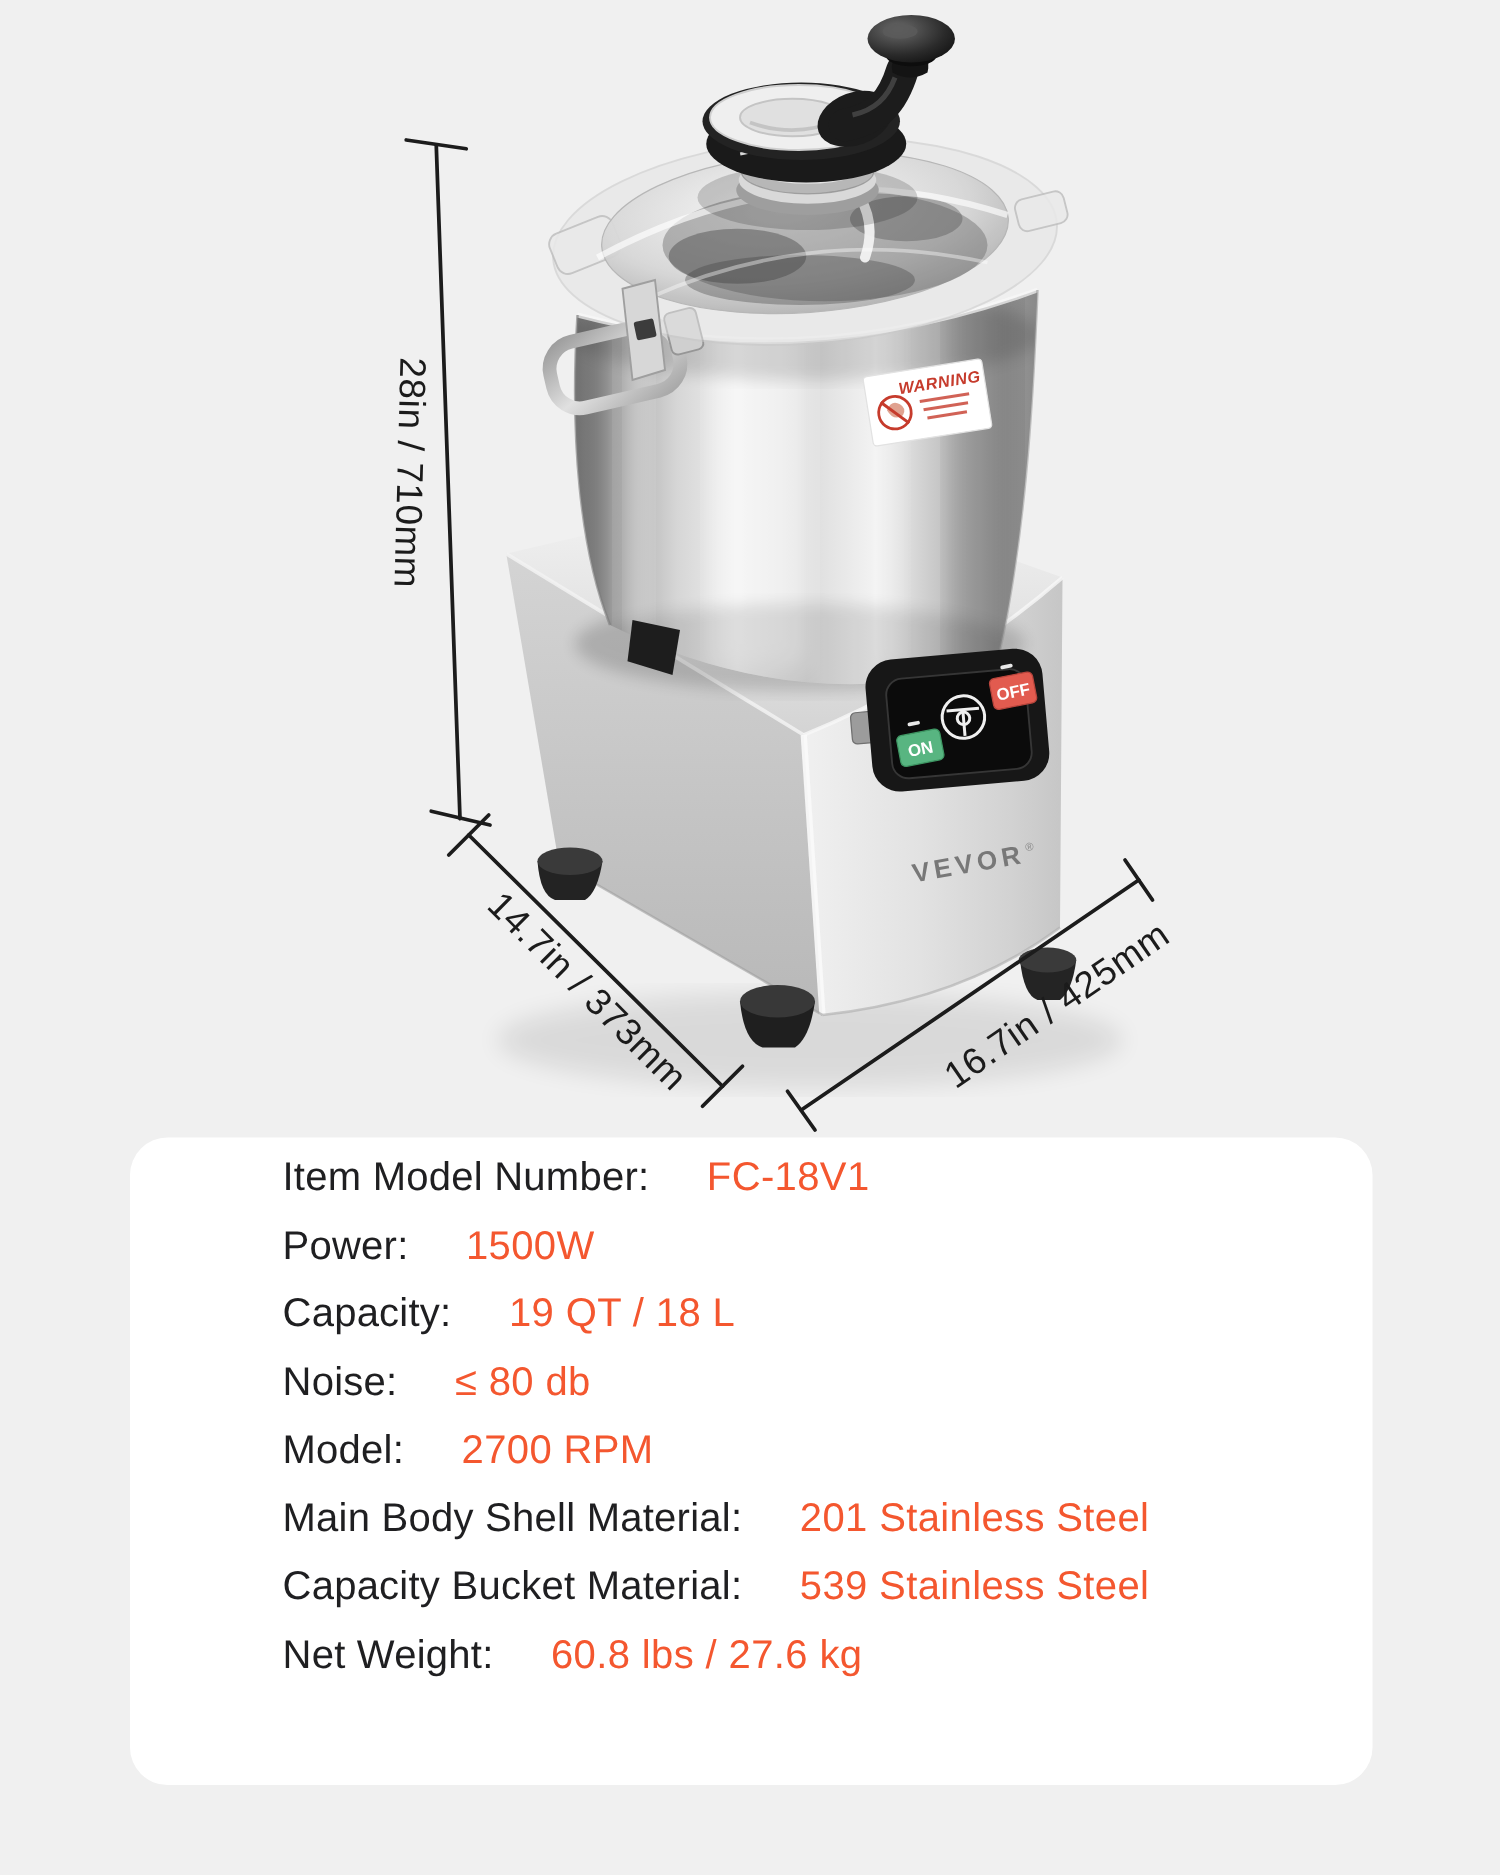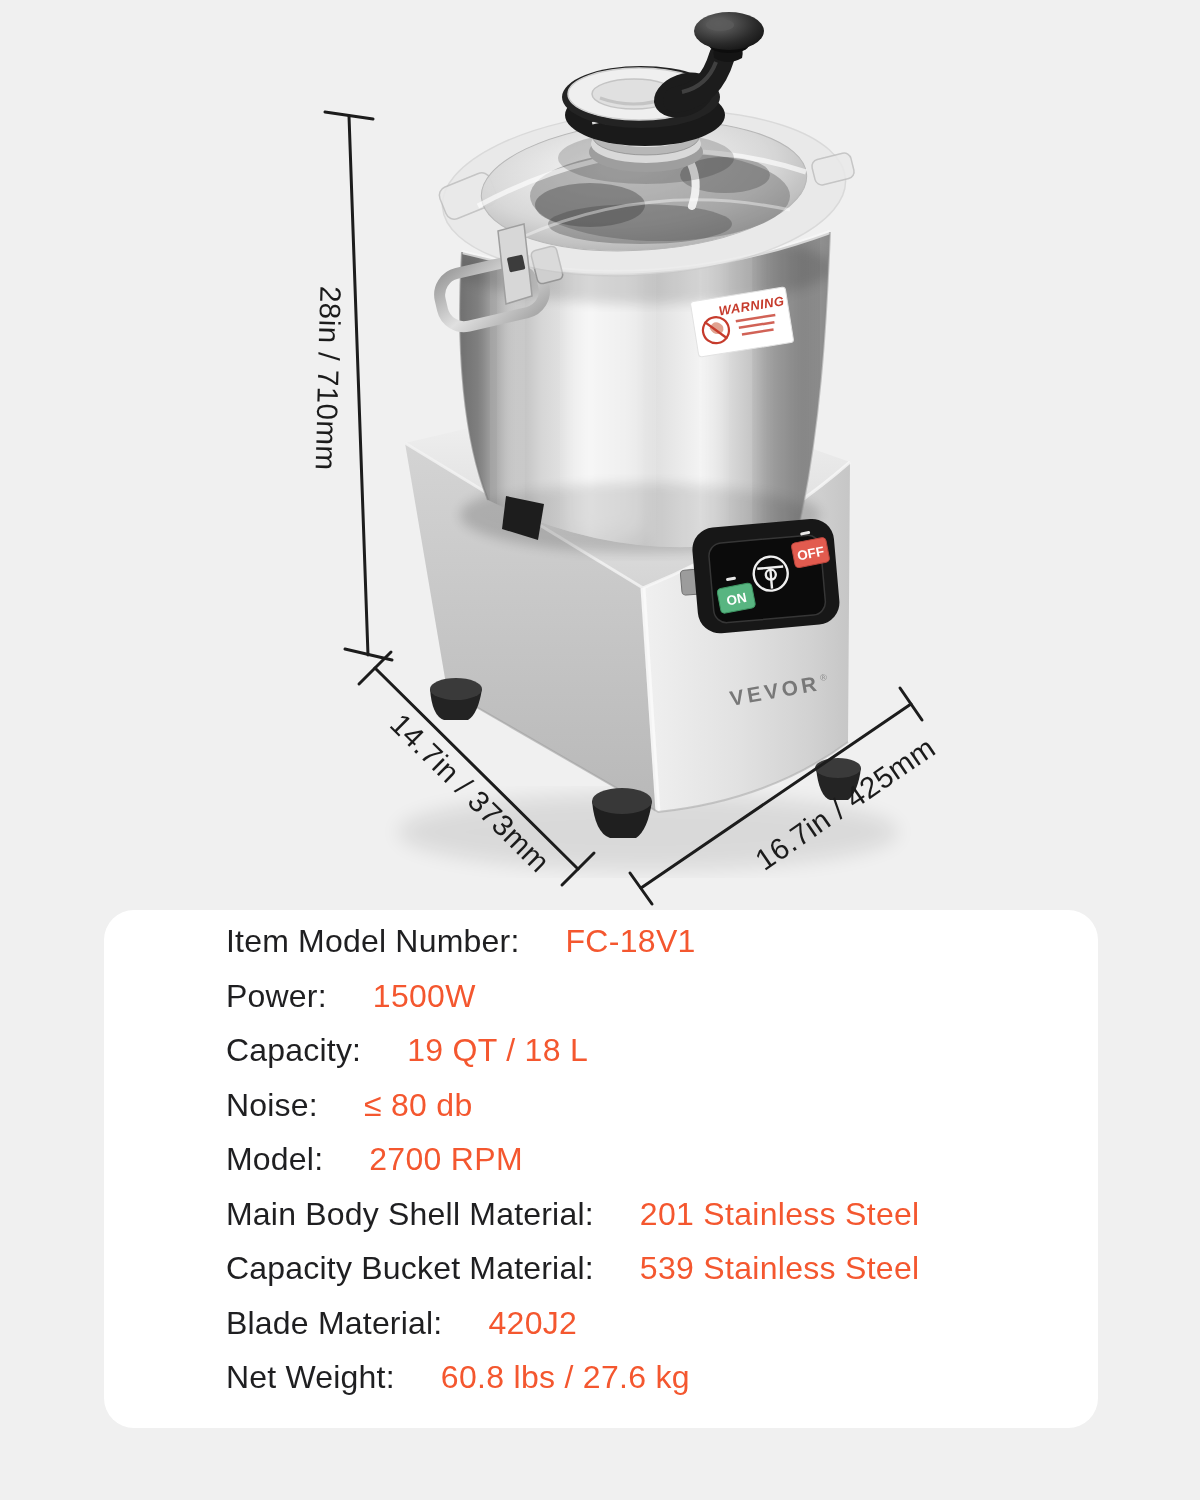--- a/index.html
+++ b/index.html
@@ -270,23 +270,19 @@
       </div>
       <div class="spec-row">
         <span class="spec-label">Main Body Shell Material:</span>
         <span class="spec-value">201 Stainless Steel</span>
       </div>
       <div class="spec-row">
         <span class="spec-label">Capacity Bucket Material:</span>
         <span class="spec-value">539 Stainless Steel</span>
       </div>
       <div class="spec-row">
-        <span class="spec-label">Blade Material:</span>
-        <span class="spec-value">420J2</span>
-      </div>
-      <div class="spec-row">
         <span class="spec-label">Net Weight:</span>
         <span class="spec-value">60.8 lbs / 27.6 kg</span>
       </div>
     </div>
   </div>
 
 </div>
 
 </body></html>

